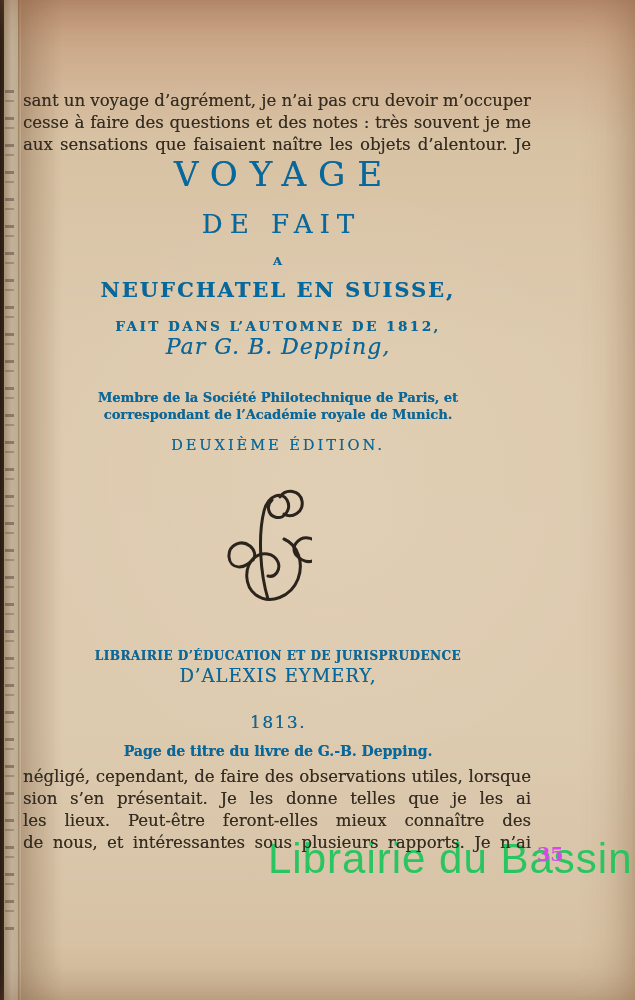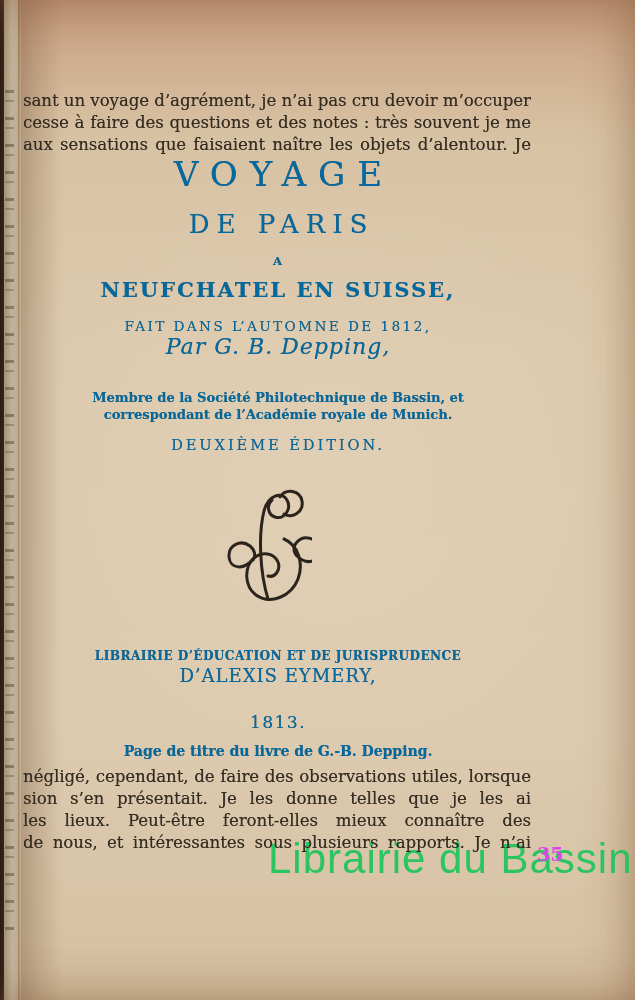--- a/index.html
+++ b/index.html
@@ -40,21 +40,21 @@
   .para{left:23px;width:508px;font-size:16.5px;line-height:22px;
     text-align:justify;color:#332b21;text-shadow:.2px .2px 0 rgba(51,43,33,.55);}
   .para .pline{text-align:justify;text-align-last:justify;height:22px;overflow:hidden;}
 
   .tcol{left:23px;width:510px;text-align:center;line-height:1;color:#0369a1;
     text-shadow:.2px .2px 0 rgba(44,37,29,.5);}
   .t-voyage{top:157px;font-size:34px;letter-spacing:12px;text-indent:12px;}
   .t-deparis{top:211px;font-size:26px;letter-spacing:7px;text-indent:7px;}
   .t-a{top:256px;font-size:11.5px;font-weight:bold;letter-spacing:1px;}
   .t-neufchatel{top:279px;font-size:21px;font-weight:bold;letter-spacing:2px;}
-  .t-fait{top:320px;font-size:13.5px;font-weight:normal;letter-spacing:2.5px;}
+  .t-fait{top:320px;font-size:13.5px;font-weight:bold;letter-spacing:2.5px;}
   .t-byline{top:336px;font-size:22px;font-style:italic;letter-spacing:1px;}
   .t-membre1{top:391px;font-size:13px;font-weight:bold;}
   .t-membre2{top:408px;font-size:13px;font-weight:bold;}
   .t-edition{top:438px;font-size:14.5px;font-weight:normal;letter-spacing:3px;}
   .t-paris{top:616px;font-size:26px;letter-spacing:6px;text-indent:6px;}
   .t-librairie{top:650px;font-size:12px;font-weight:bold;letter-spacing:.5px;}
   .t-alexis{top:667px;font-size:18px;letter-spacing:1px;}
   .t-address{top:689px;font-size:15.5px;font-weight:bold;}
   .t-year{top:714px;font-size:17px;letter-spacing:1.5px;}
   .t-caption{top:744px;font-size:14px;font-weight:bold;}
@@ -94,26 +94,26 @@
 
   <div class="content-layer">
 
     <div class="abs para para-top">
       <div class="pline">sant un voyage d’agrément, je n’ai pas cru devoir m’occuper sans</div>
       <div class="pline">cesse à faire des questions et des notes : très souvent je me suis livré</div>
       <div class="pline">aux sensations que faisaient naître les objets d’alentour. Je n’ai pas</div>
     </div>
 
     <div class="abs tcol t-voyage">VOYAGE</div>
-    <div class="abs tcol t-deparis">DE PARIS</div>
+    <div class="abs tcol t-deparis">DE FAIT</div>
     <div class="abs tcol t-a">A</div>
     <div class="abs tcol t-neufchatel">NEUFCHATEL EN SUISSE,</div>
     <div class="abs tcol t-fait">FAIT DANS L’AUTOMNE DE 1812,</div>
     <div class="abs tcol t-byline">Par G. B. Depping,</div>
-    <div class="abs tcol t-membre1">Membre de la Société Philotechnique de Bassin, et</div>
+    <div class="abs tcol t-membre1">Membre de la Société Philotechnique de Paris, et</div>
     <div class="abs tcol t-membre2">correspondant de l’Académie royale de Munich.</div>
     <div class="abs tcol t-edition">DEUXIÈME ÉDITION.</div>
 
     <svg class="abs monogram" viewBox="0 0 88 124" fill="none" stroke="#2b241c" stroke-width="3" stroke-linecap="round">
       <path d="M60,52 C74,58 80,76 74,92 C67,110 46,118 32,108 C20,99 20,80 30,71 C38,64 50,66 54,75 C57,83 51,91 44,89"></path>
       <path d="M30,71 C20,84 6,82 5,70 C4,58 17,52 26,59 C31,63 32,69 29,73"></path>
       <path d="M72,68 C84,80 96,74 95,62 C94,51 80,47 73,55 C69,59 69,65 73,69"></path>
       <path d="M44,112 C36,86 34,48 40,24 C44,8 58,4 63,13 C68,22 60,33 51,30 C44,28 42,18 48,13"></path>
       <path d="M56,10 C62,1 76,3 78,14 C80,25 68,32 60,27"></path>
     </svg>

